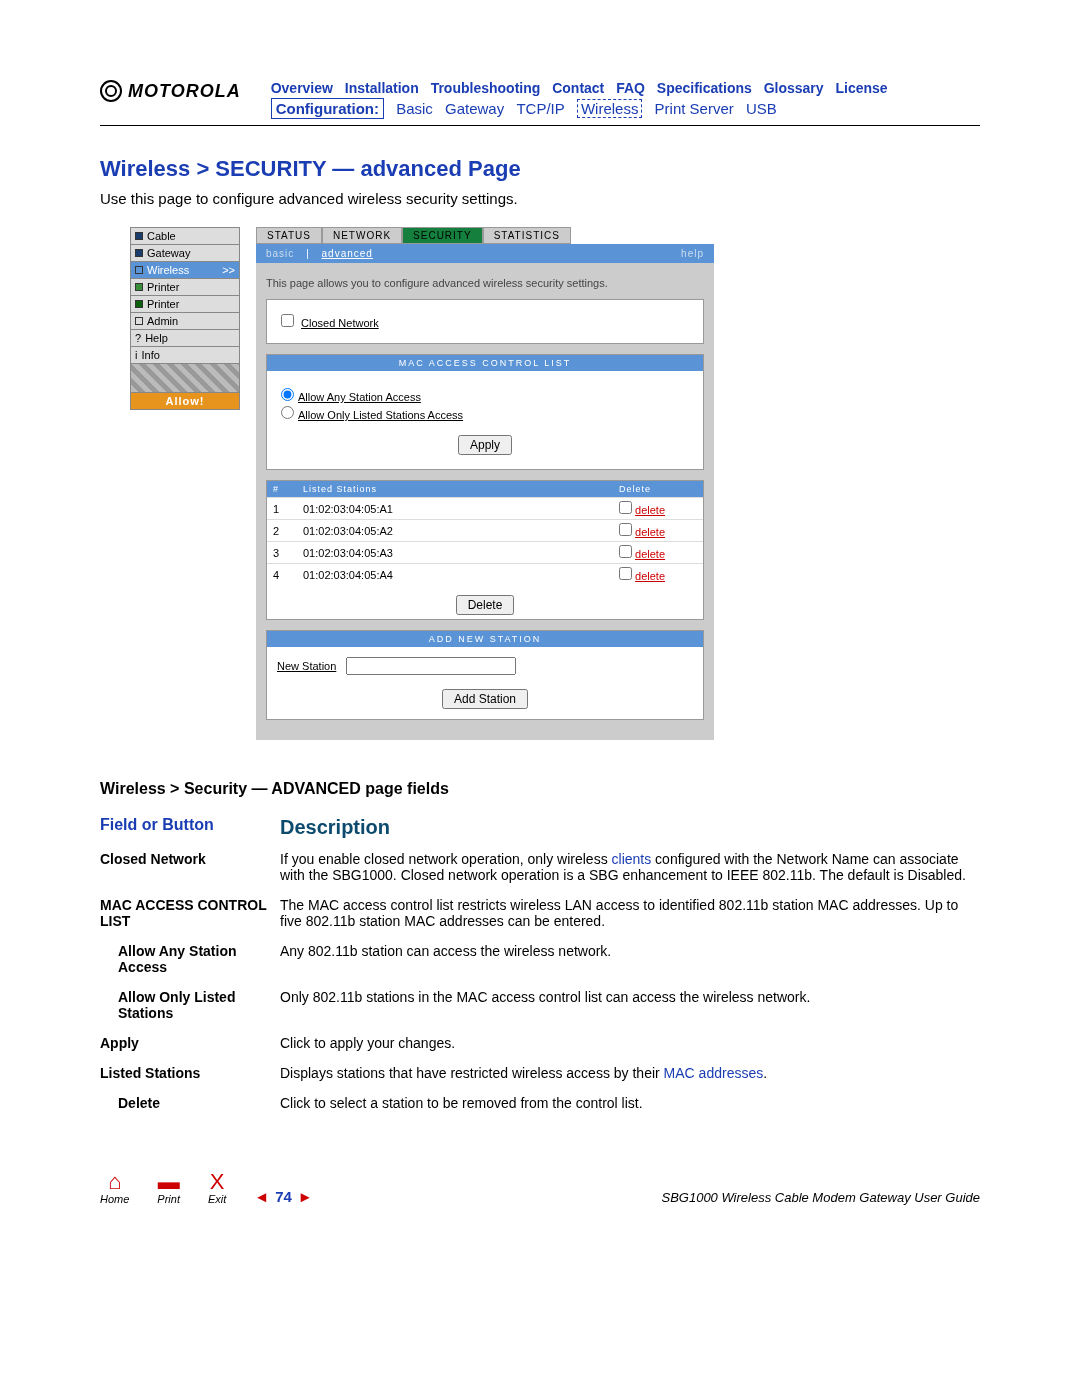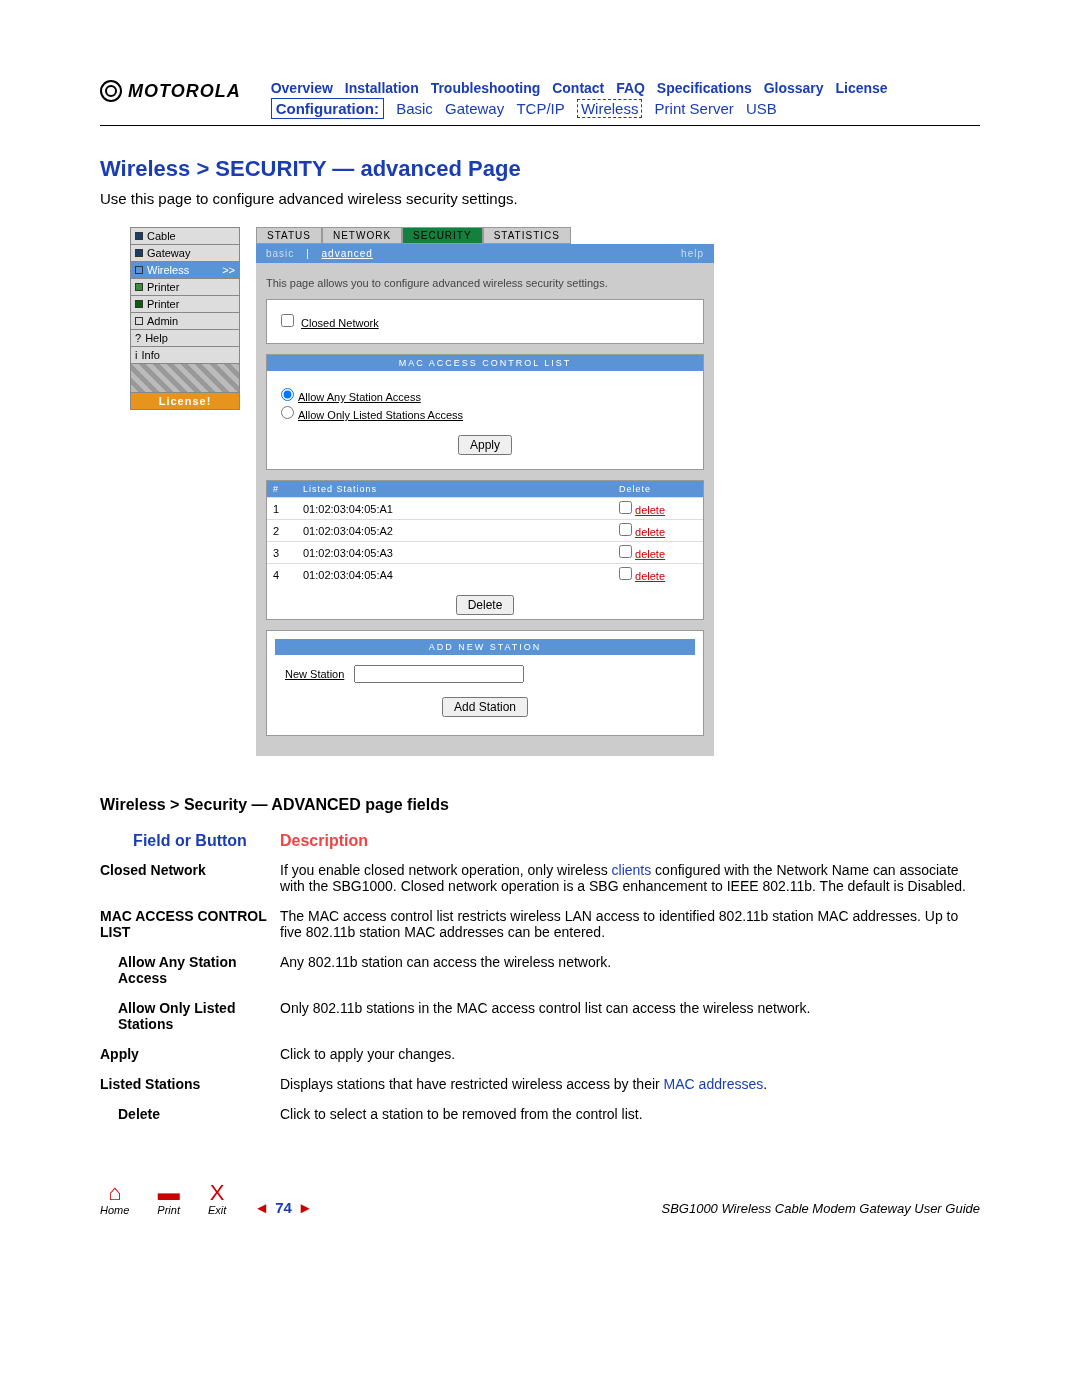--- a/index.html
+++ b/index.html
@@ -61,22 +61,22 @@
   .station-table .del-col { color: #c00; text-decoration: underline; cursor: pointer; }
   .delete-row { text-align: center; padding: 10px 0 4px 0; }
   .addnew-header { background: #5b94d6; color: #fff; text-align: center; padding: 3px; font-size: 9px; letter-spacing: 2px; }
   .addnew-body { padding: 10px; display: flex; align-items: center; gap: 10px; }
   .addnew-body input[type=text] { width: 170px; height: 18px; }
   .addstation-row { text-align: center; padding: 4px 0 0 0; }
 
   
   .fields-title { font-weight: bold; font-size: 16px; margin-bottom: 18px; }
   .field-headers { display: flex; margin-bottom: 12px; }
-  .fh-left { width: 180px; color: #1a3db3; font-weight: bold; font-size: 16px; text-align: center; }
-  .fh-right { color: #ef4444; font-weight: bold; font-size: 16px; }
+  .fh-left { width: 180px; color: #1a3db3; font-weight: bold; font-size: 16px; }
+  .fh-right { color: #0c4a6e; font-weight: bold; font-size: 20px; }
   .field-row { display: flex; margin-bottom: 14px; font-size: 14px; }
   .fr-label { width: 180px; font-weight: bold; }
   .fr-label.indent { padding-left: 18px; }
   .fr-desc { flex: 1; }
   .fr-desc .link { color: #1a3db3; cursor: pointer; }
 
   
   .footer { margin-top: 60px; display: flex; align-items: flex-end; gap: 28px; }
   .ficon { text-align: center; font-size: 11px; font-style: italic; cursor: pointer; }
   .ficon .glyph { font-size: 22px; color: #c00; display: block; line-height: 1; font-style: normal; }
@@ -151,21 +151,21 @@
         </div>
       <div class="sidenav-item">
           <span>?</span>
           <span>Help</span>
         </div>
       <div class="sidenav-item">
           <span>i</span>
           <span>Info</span>
         </div>
       <div class="pattern"></div>
-      <div class="reboot">License!</div>
+      <div class="reboot">Allow!</div>
     </div>
 
     <div class="config-panel">
       <div class="tabs">
         <div class="tab">STATUS</div>
         <div class="tab">NETWORK</div>
         <div class="tab active">SECURITY</div>
         <div class="tab">STATISTICS</div>
       </div>
       <div class="subtabs">
@@ -219,21 +219,21 @@
             <tr>
                   <td>4</td>
                   <td>01:02:03:04:05:A4</td>
                   <td><input type="checkbox" style=""> <span class="del-col">delete</span></td>
                 </tr>
           </tbody>
             </table>
           <div class="delete-row"><button class="win">Delete</button></div>
         </div>
 
-        <div class="form-box" style="padding:8px">
+        <div class="form-box" style="padding:0">
           <div class="addnew-header">ADD NEW STATION</div>
           <div class="addnew-body">
             <span style="text-decoration:underline">New Station</span>
             <input type="text" style="">
           </div>
           <div class="addstation-row" style="padding-bottom:10px"><button class="win">Add Station</button></div>
         </div>
       </div>
     </div>
   </div>

